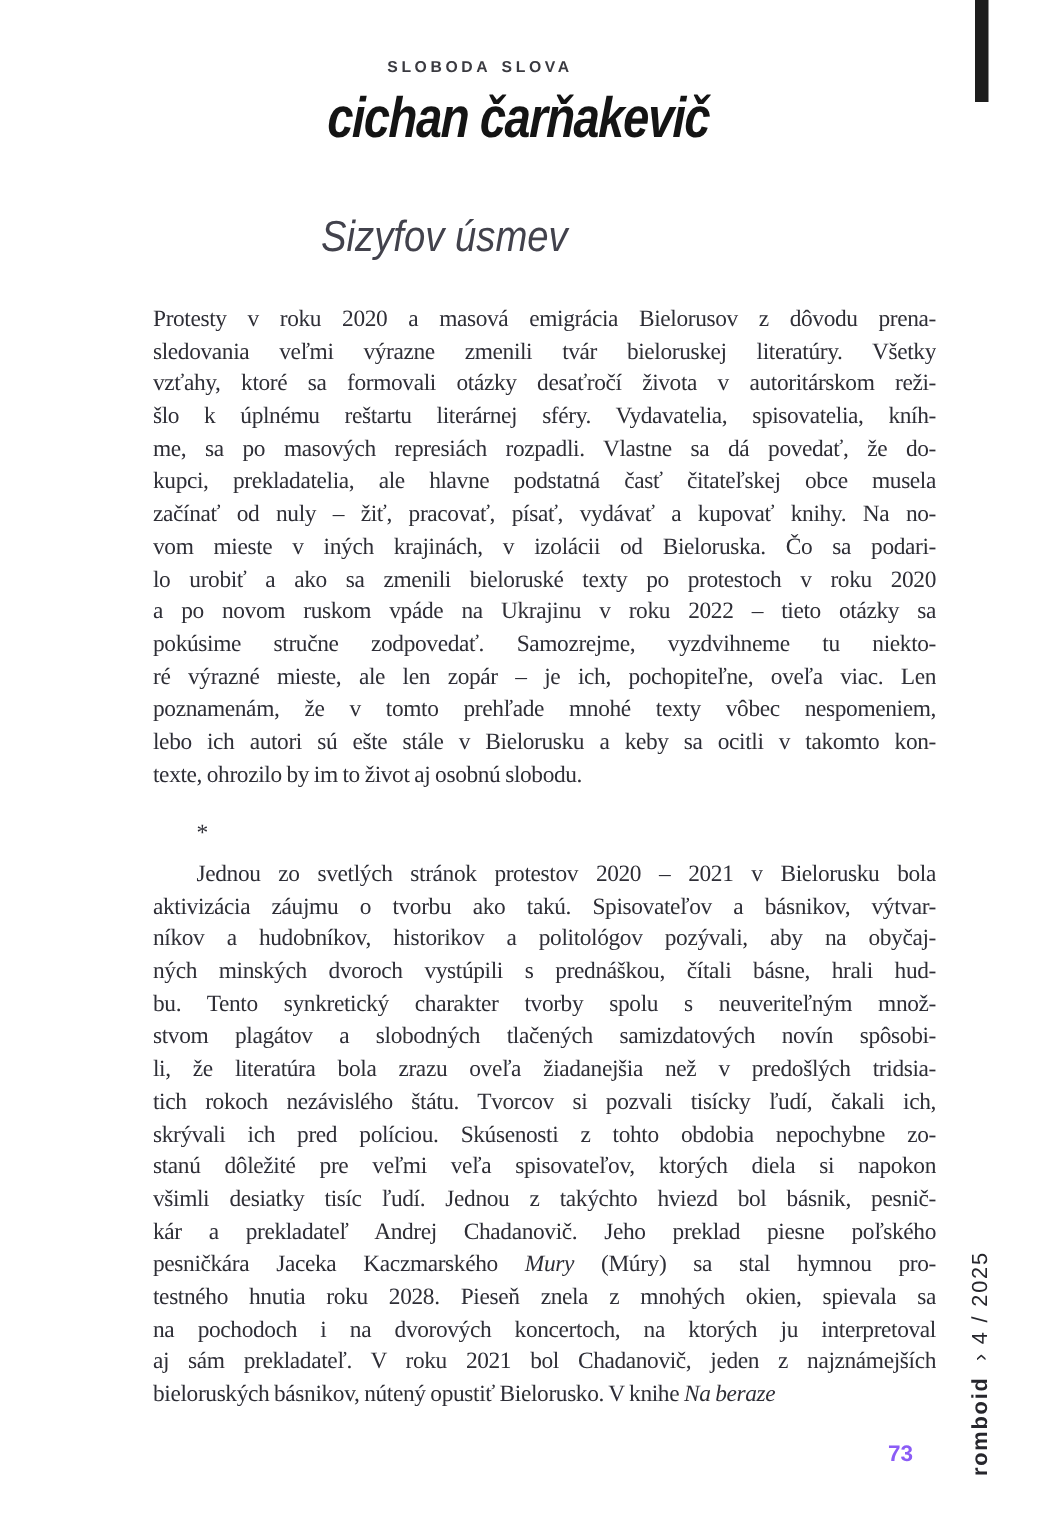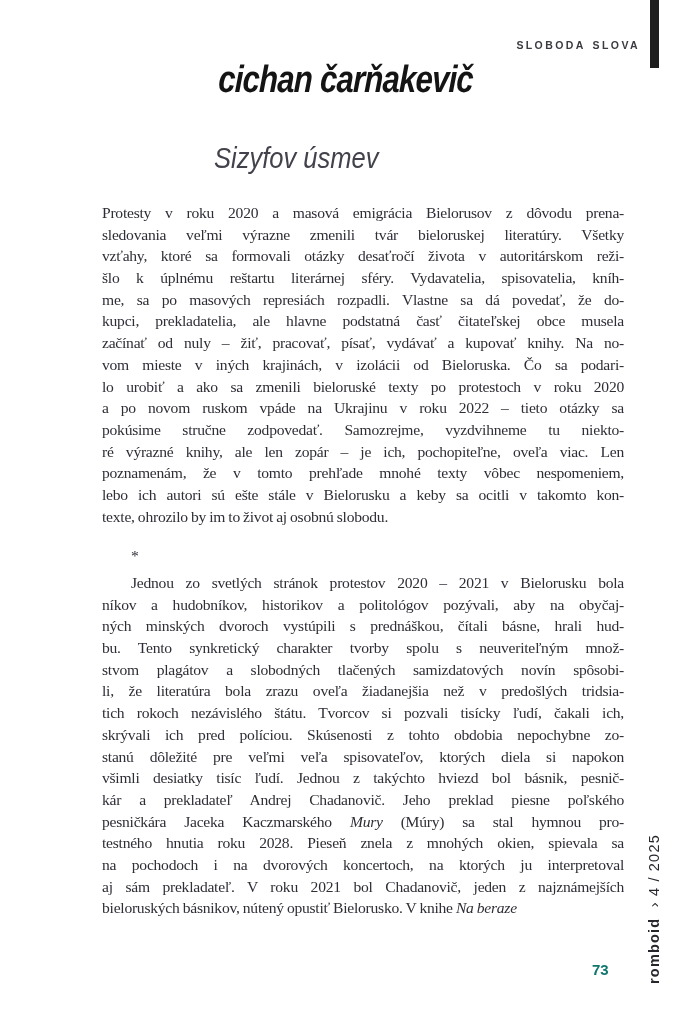--- a/index.html
+++ b/index.html
@@ -11,21 +11,21 @@
     overflow:hidden;
     font-family:"Liberation Serif", serif;
   }
   .corner-bar {
     position:absolute; left:650px; top:0;
     width:9px; height:68px;
     background:#1e1e1e;
   }
   .section-label {
     position:absolute; top:39px; left:0; width:640px;
-    text-align:right;
+    text-align:center;
     font-family:"Liberation Sans", sans-serif;
     font-size:10.5px; font-weight:600;
     letter-spacing:2.4px; word-spacing:2px;
     color:#3a3a40;
   }
   .author-name {
     position:absolute; left:219px; top:57px;
     font-family:"Liberation Sans", sans-serif;
     font-style:italic; font-weight:bold;
     font-size:38px; line-height:44px;
@@ -74,21 +74,21 @@
     letter-spacing:1.2px;
     color:#26262c;
     white-space:nowrap;
   }
   .journal-vertical .jname { font-weight:bold; }
   .journal-vertical .jissue { font-weight:500; margin-left:5px; }
   .page-number {
     position:absolute; left:592px; top:961px;
     font-family:"Liberation Sans", sans-serif;
     font-size:15px; font-weight:600;
-    color:#0f766e;
+    color:#8b5cf6;
   }
 </style>
 </head>
 <body>
 
 <div class="page">
 
   <div class="corner-bar"></div>
 
   <div class="section-label">SLOBODA SLOVA</div>
@@ -103,28 +103,29 @@
         <div class="bodyline">sledovania veľmi výrazne zmenili tvár bieloruskej literatúry. Všetky</div>
         <div class="bodyline">vzťahy, ktoré sa formovali otázky desaťročí života v autoritárskom reži-</div>
         <div class="bodyline">šlo k úplnému reštartu literárnej sféry. Vydavatelia, spisovatelia, kníh-</div>
         <div class="bodyline">me, sa po masových represiách rozpadli. Vlastne sa dá povedať, že do-</div>
         <div class="bodyline">kupci, prekladatelia, ale hlavne podstatná časť čitateľskej obce musela</div>
         <div class="bodyline">začínať od nuly – žiť, pracovať, písať, vydávať a kupovať knihy. Na no-</div>
         <div class="bodyline">vom mieste v iných krajinách, v izolácii od Bieloruska. Čo sa podari-</div>
         <div class="bodyline">lo urobiť a ako sa zmenili bieloruské texty po protestoch v roku 2020</div>
         <div class="bodyline">a po novom ruskom vpáde na Ukrajinu v roku 2022 – tieto otázky sa</div>
         <div class="bodyline">pokúsime stručne zodpovedať. Samozrejme, vyzdvihneme tu niekto-</div>
-        <div class="bodyline">ré výrazné knihy, ale len zopár – je ich, pochopiteľne, oveľa viac. Len</div>
+        <div class="bodyline">ré výrazné mieste, ale len zopár – je ich, pochopiteľne, oveľa viac. Len</div>
         <div class="bodyline">poznamenám, že v tomto prehľade mnohé texty vôbec nespomeniem,</div>
         <div class="bodyline">lebo ich autori sú ešte stále v Bielorusku a keby sa ocitli v takomto kon-</div>
         <div class="bodyline lastline">texte, ohrozilo by im to život aj osobnú slobodu.</div>
       </div>
       <div class="separator">*</div>
       <div>
         <div class="bodyline indent">Jednou zo svetlých stránok protestov 2020 – 2021 v Bielorusku bola</div>
+        <div class="bodyline">aktivizácia záujmu o tvorbu ako takú. Spisovateľov a básnikov, výtvar-</div>
         <div class="bodyline">níkov a hudobníkov, historikov a politológov pozývali, aby na obyčaj-</div>
         <div class="bodyline">ných minských dvoroch vystúpili s prednáškou, čítali básne, hrali hud-</div>
         <div class="bodyline">bu. Tento synkretický charakter tvorby spolu s neuveriteľným množ-</div>
         <div class="bodyline">stvom plagátov a slobodných tlačených samizdatových novín spôsobi-</div>
         <div class="bodyline">li, že literatúra bola zrazu oveľa žiadanejšia než v predošlých tridsia-</div>
         <div class="bodyline">tich rokoch nezávislého štátu. Tvorcov si pozvali tisícky ľudí, čakali ich,</div>
         <div class="bodyline">skrývali ich pred políciou. Skúsenosti z tohto obdobia nepochybne zo-</div>
         <div class="bodyline">stanú dôležité pre veľmi veľa spisovateľov, ktorých diela si napokon</div>
         <div class="bodyline">všimli desiatky tisíc ľudí. Jednou z takýchto hviezd bol básnik, pesnič-</div>
         <div class="bodyline">kár a prekladateľ Andrej Chadanovič. Jeho preklad piesne poľského</div>

